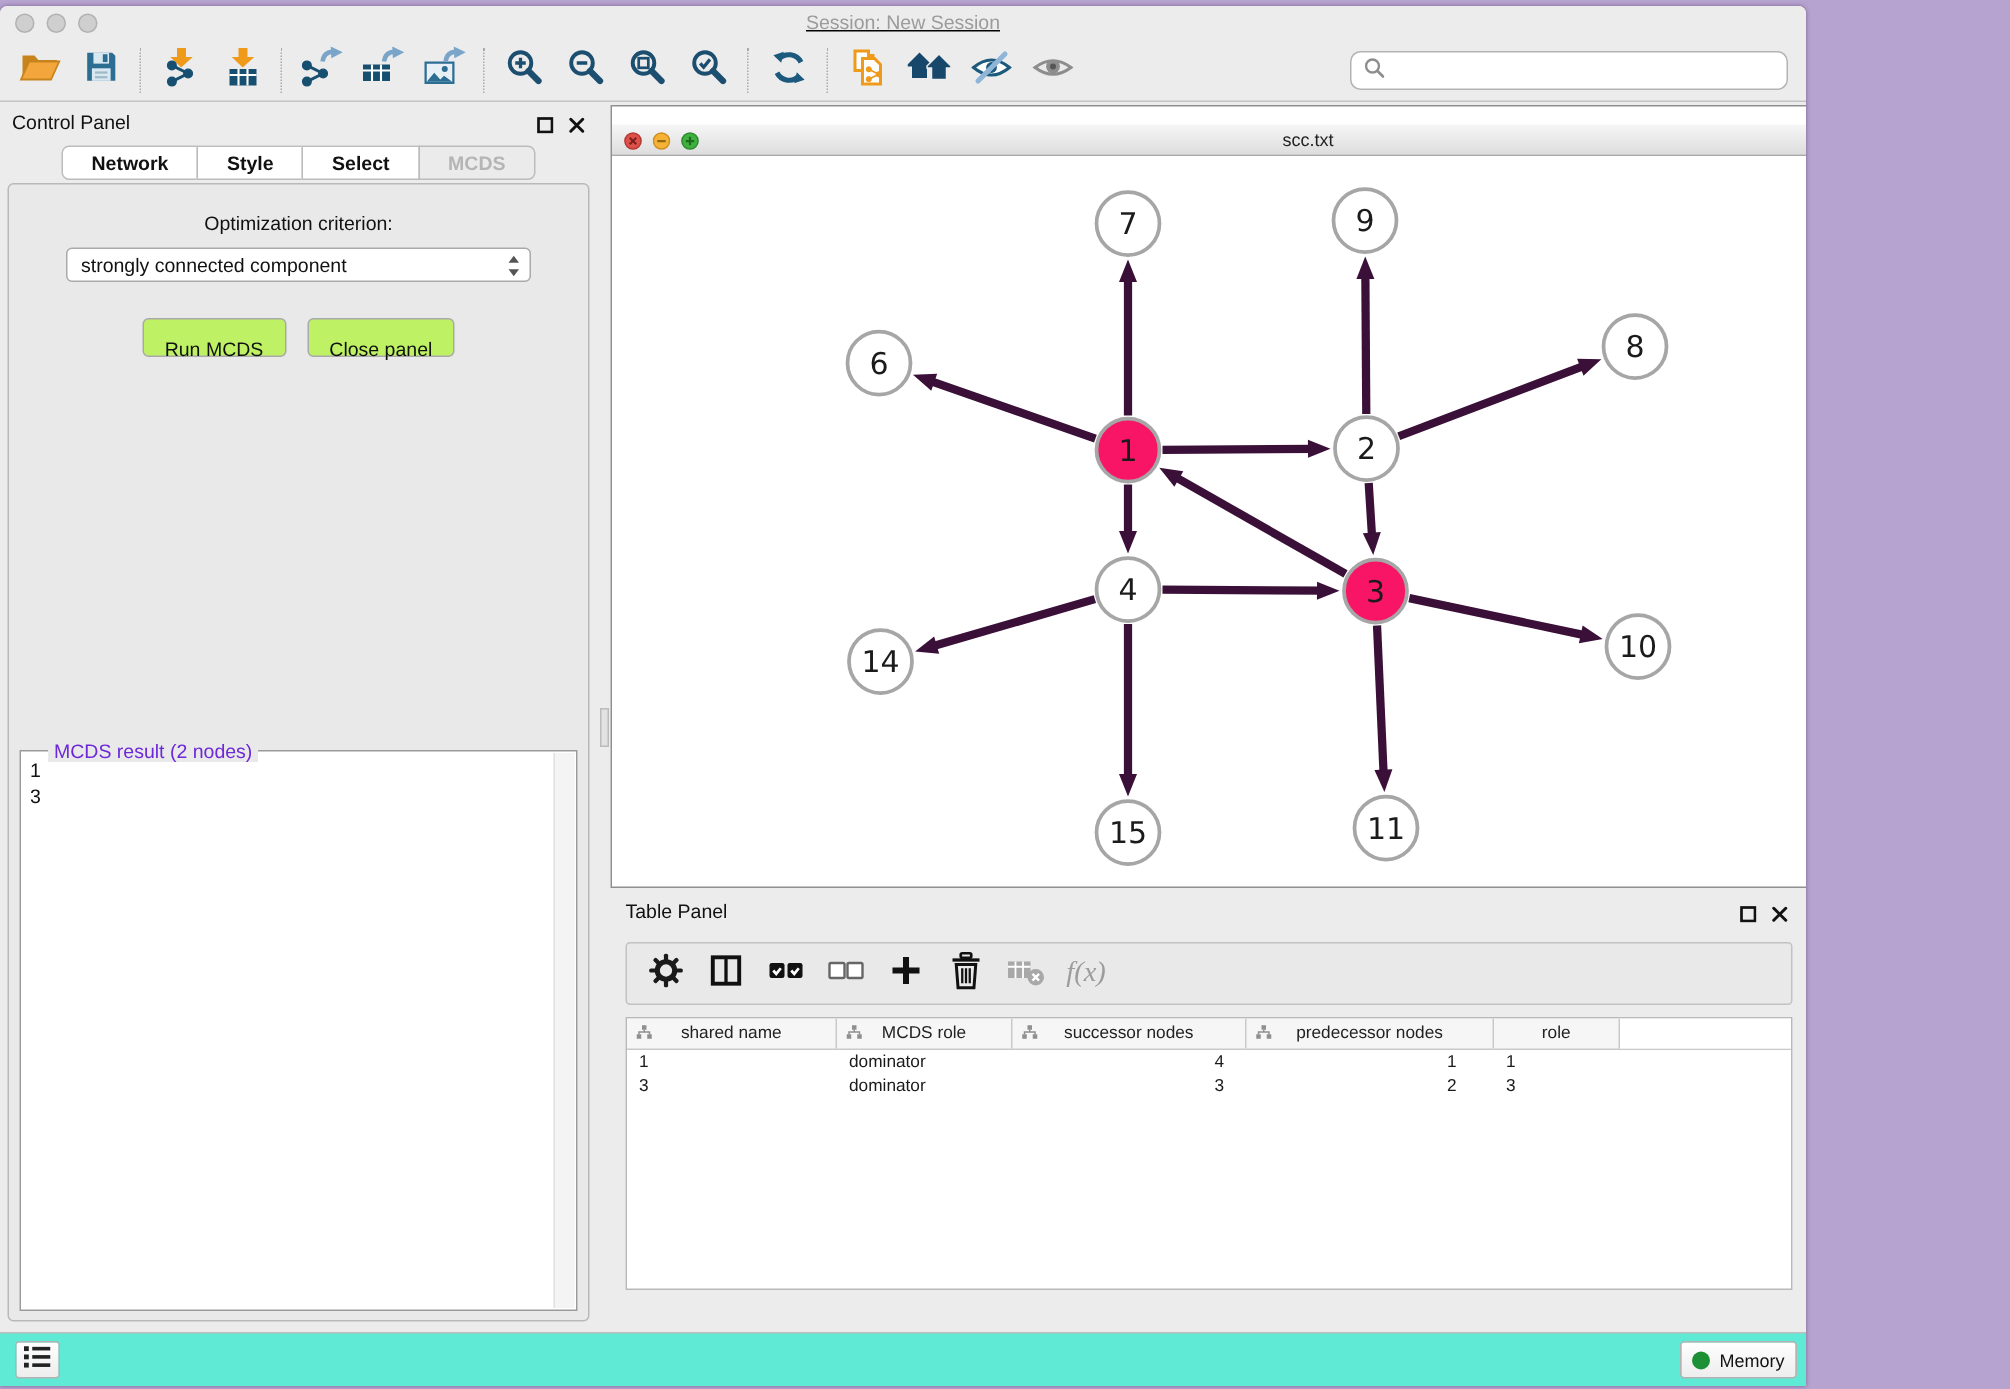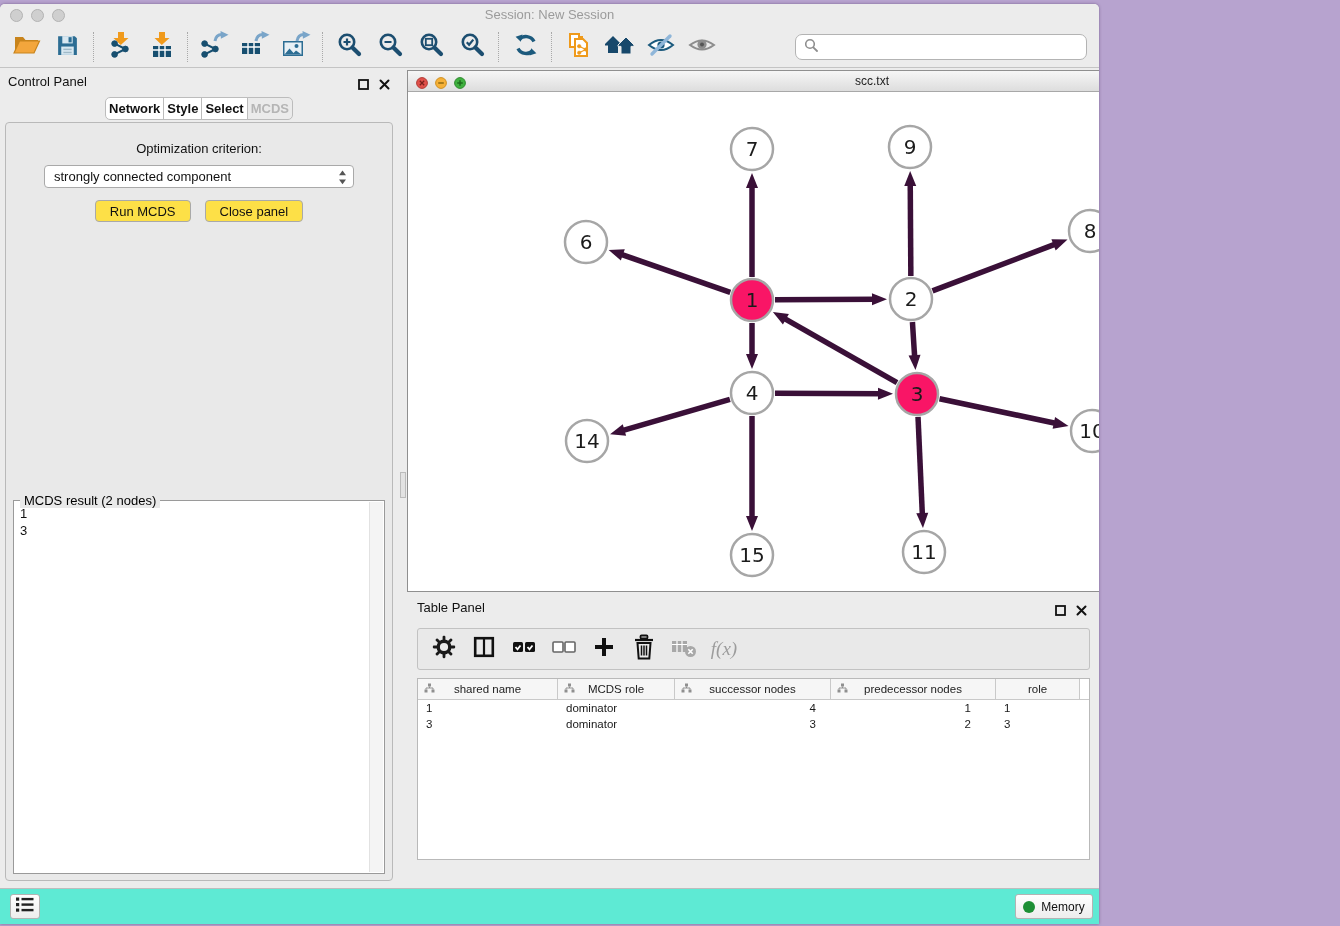--- a/index.html
+++ b/index.html
@@ -1,57 +1,57 @@
 <!DOCTYPE html>
 <html><head>
 <meta charset="utf-8">
 <style>
   html,body{margin:0;padding:0;}
   body{width:1340px;height:926px;background:#b7a3cf;font-family:"Liberation Sans",sans-serif;overflow:hidden;position:relative;}
-  .app{position:absolute;left:0;top:4px;width:1099px;height:920px;background:#ececec;border-radius:5px 5px 0 0;overflow:hidden;box-shadow:0 0 3px rgba(60,30,80,.5);}
+  .app{position:absolute;left:0;top:4px;width:1204px;height:920px;background:#ececec;border-radius:5px 5px 0 0;overflow:hidden;box-shadow:0 0 3px rgba(60,30,80,.5);text-decoration:underline;}
   
   .titlebar{height:22px;position:relative;background:#ececec;}
   .traffic{position:absolute;left:10px;top:5px;display:flex;gap:8px;}
   .light{width:13px;height:13px;border-radius:50%;background:#cfcfcf;border:1px solid #b2b2b2;box-sizing:border-box;}
   .titlebar .title{text-align:center;line-height:22px;font-size:13px;color:#9b9b9b;}
   
   .toolbar{position:absolute;top:23px;left:0;right:0;height:41px;display:flex;align-items:center;padding:0 6px;border-bottom:1px solid #c4c4c4;background:#ececec;box-sizing:border-box;}
   #tb-icons{display:flex;align-items:center;}
   .tb-btn{width:41px;height:36px;display:flex;align-items:center;justify-content:center;}
   .tb-sep{width:1px;height:30px;border-left:1px dotted #a9a9a9;margin:0 5px;}
   .search-box{margin-left:auto;margin-right:6px;width:292px;height:26px;background:#fff;border:1px solid #b3b3b3;border-radius:7px;display:flex;align-items:center;padding:0 8px;box-sizing:border-box;}
   .search-box input{border:none;outline:none;flex:1;font-size:13px;margin-left:6px;background:transparent;font-family:inherit;}
   
   .main{position:absolute;top:64px;left:0;right:0;bottom:35px;}
   
   .control-panel{position:absolute;left:0;top:0;width:399px;height:100%;}
   .panel-header{position:absolute;left:0;right:0;top:0;height:26px;}
   .ph-title{position:absolute;left:8px;top:6px;font-size:13px;color:#111;}
   .ph-icons{position:absolute;right:9px;top:8px;display:flex;gap:10px;align-items:center;}
   .cp-tabs{position:absolute;top:29px;left:0;right:0;display:flex;justify-content:center;}
-  .tab{font-size:13px;font-weight:600;padding:3px 3px;background:#fff;border:1px solid #bcbcbc;margin-left:-1px;color:#111;cursor:default;}
+  .tab{font-size:13px;font-weight:600;padding:3px 19px;background:#fff;border:1px solid #bcbcbc;margin-left:-1px;color:#111;cursor:default;}
   .tab.first{border-radius:5px 0 0 5px;}
   .tab.last{border-radius:0 5px 5px 0;}
   .tab.active{background:#ebebeb;color:#b5b5b5;}
   .cp-content{position:absolute;left:5px;right:6px;top:54px;bottom:8px;background:#e9e9e9;border:1px solid #b9b9b9;border-radius:4px;}
   .opt-label{margin-top:18px;text-align:center;font-size:13px;color:#111;}
   .opt-select{position:relative;margin:9px auto 0;width:310px;height:23px;background:#fff;border:1px solid #a9a9a9;border-radius:4px;font-size:13px;line-height:21px;padding-left:9px;box-sizing:border-box;color:#111;}
   .opt-select .stepper{position:absolute;right:6px;top:4px;}
   .btn-row{display:flex;justify-content:center;gap:14px;margin-top:12px;}
-  .btn{background:#fde047;border:1px solid #a9a9a9;border-radius:4px;font-size:13px;padding:2px 14px;height:22px;box-sizing:border-box;font-family:inherit;color:#111;}
+  .btn{background:#bef264;border:1px solid #a9a9a9;border-radius:4px;font-size:13px;padding:12px 14px;height:22px;box-sizing:border-box;font-family:inherit;color:#111;margin-top:12px;}
   .result-fieldset{position:absolute;left:7px;right:7px;top:377px;bottom:6px;border:1px solid #9a9a9a;background:#fff;}
-  .result-legend{position:absolute;top:-8px;left:6px;background:#e9e9e9;padding:0 4px;font-size:13px;color:#000000;}
+  .result-legend{position:absolute;top:-8px;left:18px;background:#e9e9e9;padding:0 4px;font-size:13px;color:#6d28d9;}
   .result-scroll{position:absolute;top:1px;right:1px;bottom:1px;width:13px;background:#f4f4f4;border-left:1px solid #e2e2e2;}
   .result-lines{position:absolute;left:6px;top:4px;font-size:13px;color:#111;line-height:17px;}
   
   .v-divider{position:absolute;left:399px;top:0;width:8px;height:100%;}
   .grip-v{position:absolute;left:1px;top:404px;width:6px;height:26px;background:#e2e2e2;border:1px solid #bbb;box-sizing:border-box;}
   
   .net-window{position:absolute;left:407px;top:2px;width:930px;height:522px;border:1px solid #8f8f8f;background:#fff;box-sizing:border-box;}
-  .net-titlebar{height:20px;background:linear-gradient(#f6f6f6,#dddddd);border-bottom:1px solid #a8a8a8;position:relative;}
+  .net-titlebar{height:20px;background:linear-gradient(#f6f6f6,#dddddd);border-bottom:1px solid #a8a8a8;position:relative;margin-top:12px;}
   .net-title{text-align:center;font-size:12px;line-height:20px;color:#222;}
   .net-lights{position:absolute;left:8px;top:4px;display:flex;gap:7px;}
   .net-canvas{position:absolute;top:21px;left:0;right:0;bottom:0;}
   svg.graph{width:100%;height:100%;display:block;}
   
   .table-panel{position:absolute;left:407px;top:526px;right:3px;bottom:0;}
   .tp-header{position:absolute;left:0;right:0;top:0;height:26px;}
   .tp-header .ph-title{left:10px;}
   .tp-toolbar{position:absolute;left:10px;right:6px;top:34px;height:42px;background:#e9e9e9;border:1px solid #c2c2c2;border-radius:3px;display:flex;align-items:center;padding:16px 10px;gap:8px;box-sizing:border-box;}
   .tp-btn{width:32px;height:32px;display:flex;align-items:center;justify-content:center;}

